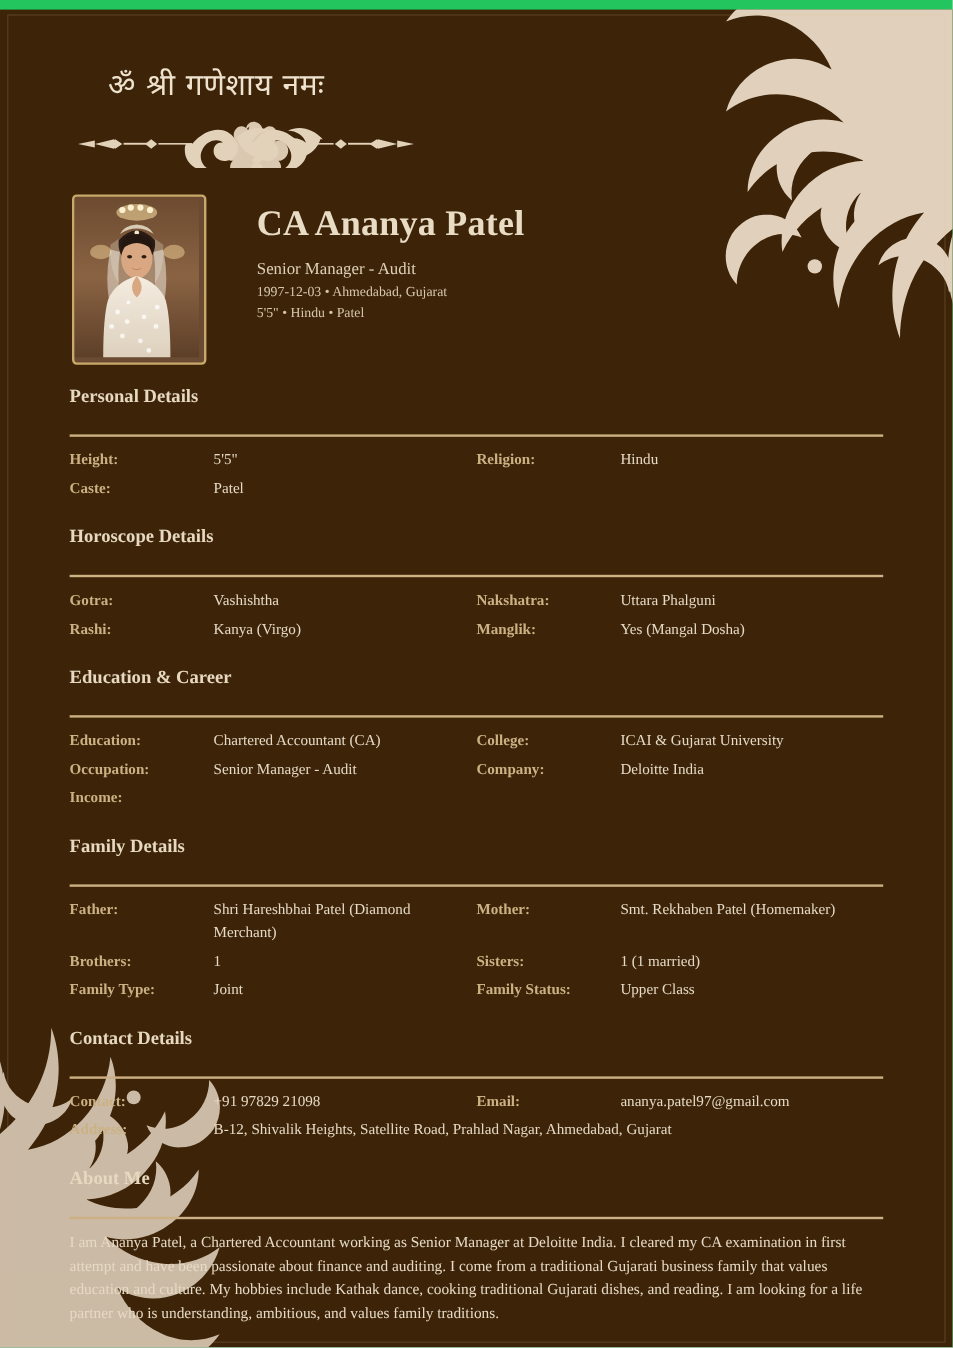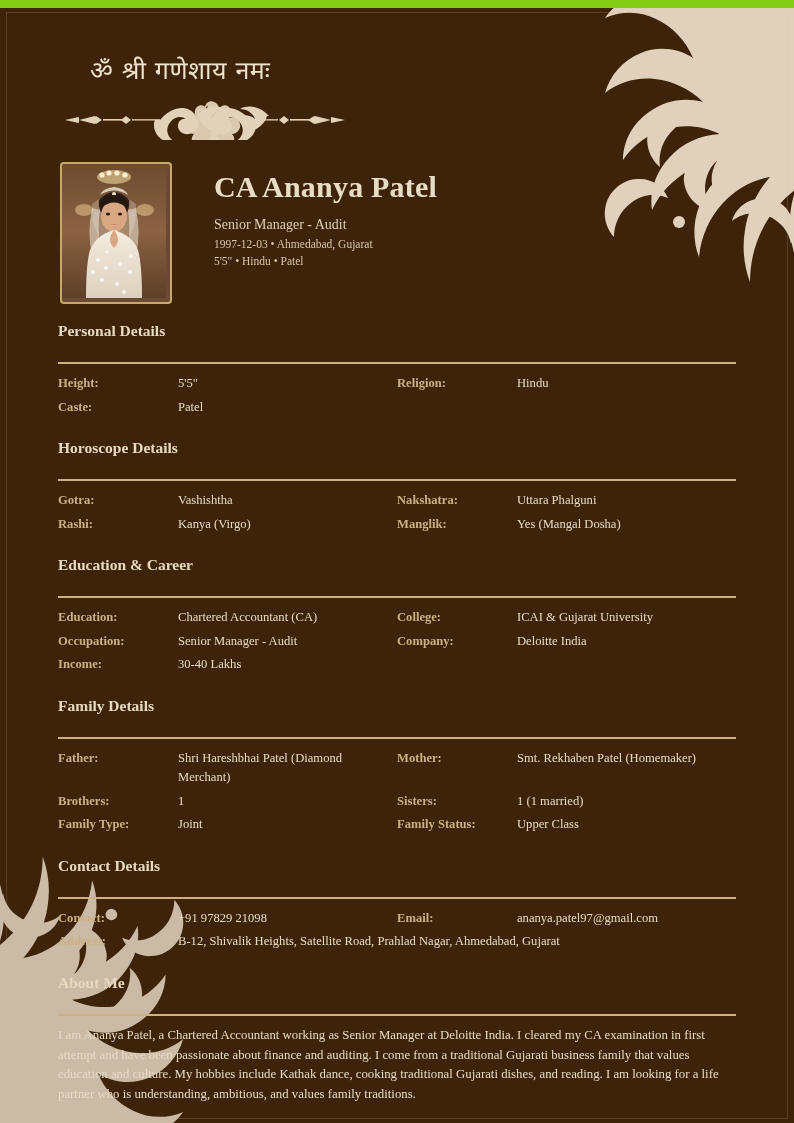--- a/index.html
+++ b/index.html
@@ -13,21 +13,21 @@
     font-family: "Liberation Serif", "DejaVu Serif", serif;
     overflow: hidden;
   }
 
   .page {
     position: relative;
     width: 794px;
     height: 1123px;
     box-sizing: border-box;
     padding-top: 8px;
-    background: #84cc16;
+    background: #22c55e;
     overflow: hidden;
   }
 
   .canvas {
     position: relative;
     width: 794px;
     height: 1115px;
     background: #3d2409;
     overflow: hidden;
   }
@@ -389,21 +389,20 @@
                 <div class="cell-value">Senior Manager - Audit</div>
               </div>
               <div class="cell">
                 <div class="cell-label">Company:</div>
                 <div class="cell-value">Deloitte India</div>
               </div>
             </div>
             <div class="row">
               <div class="cell">
                 <div class="cell-label">Income:</div>
-                <div class="cell-value">30-40 Lakhs</div>
               </div>
             </div>
           </div>
         </div>
         <div class="section">
           <div class="section-title">Family Details</div>
           <div class="section-rule"></div>
           <div class="rows">
             <div class="row">
               <div class="cell">

